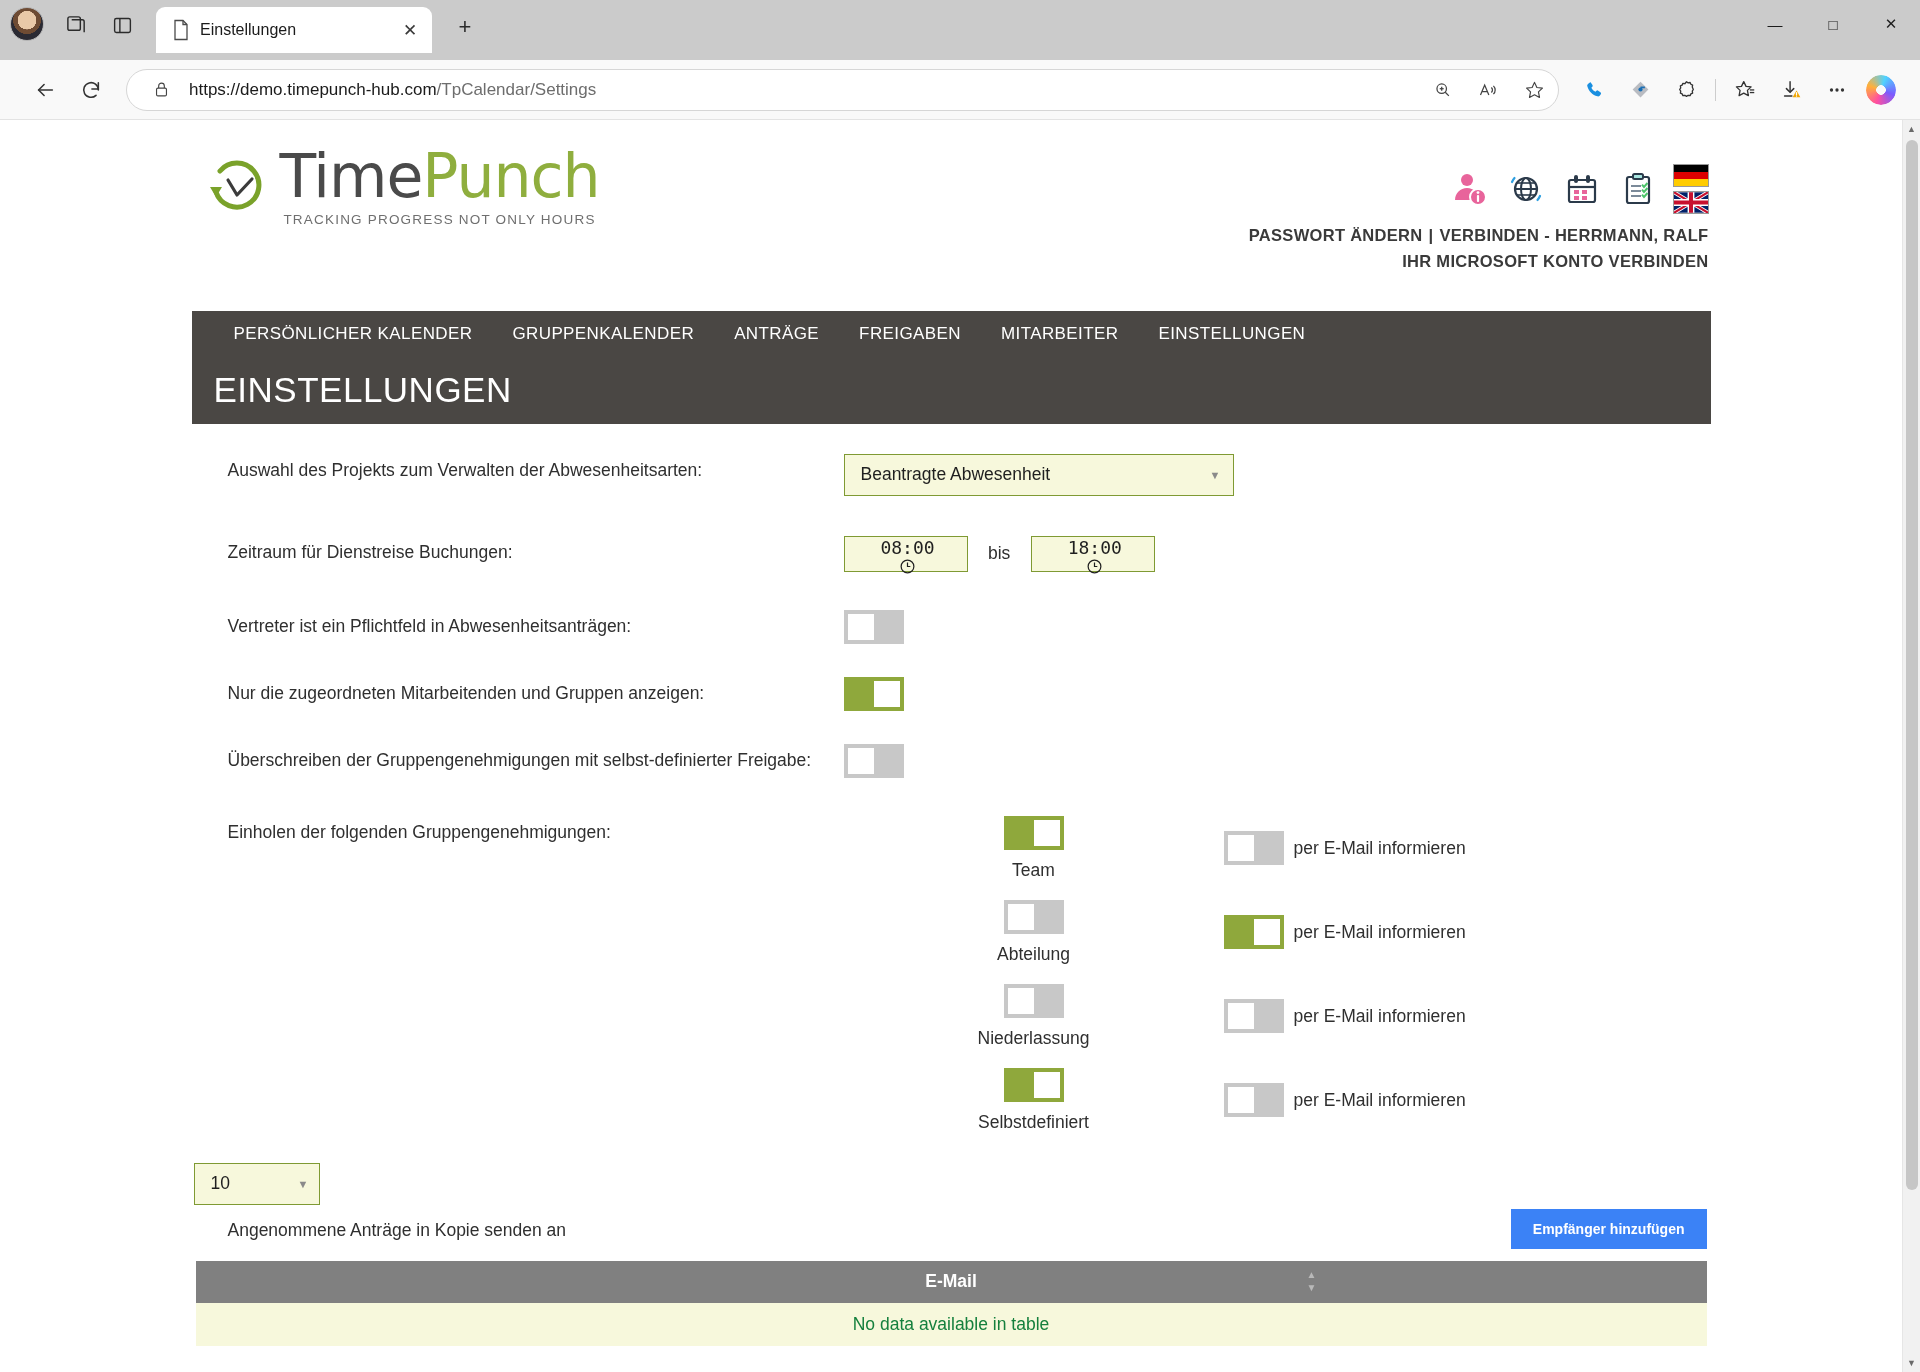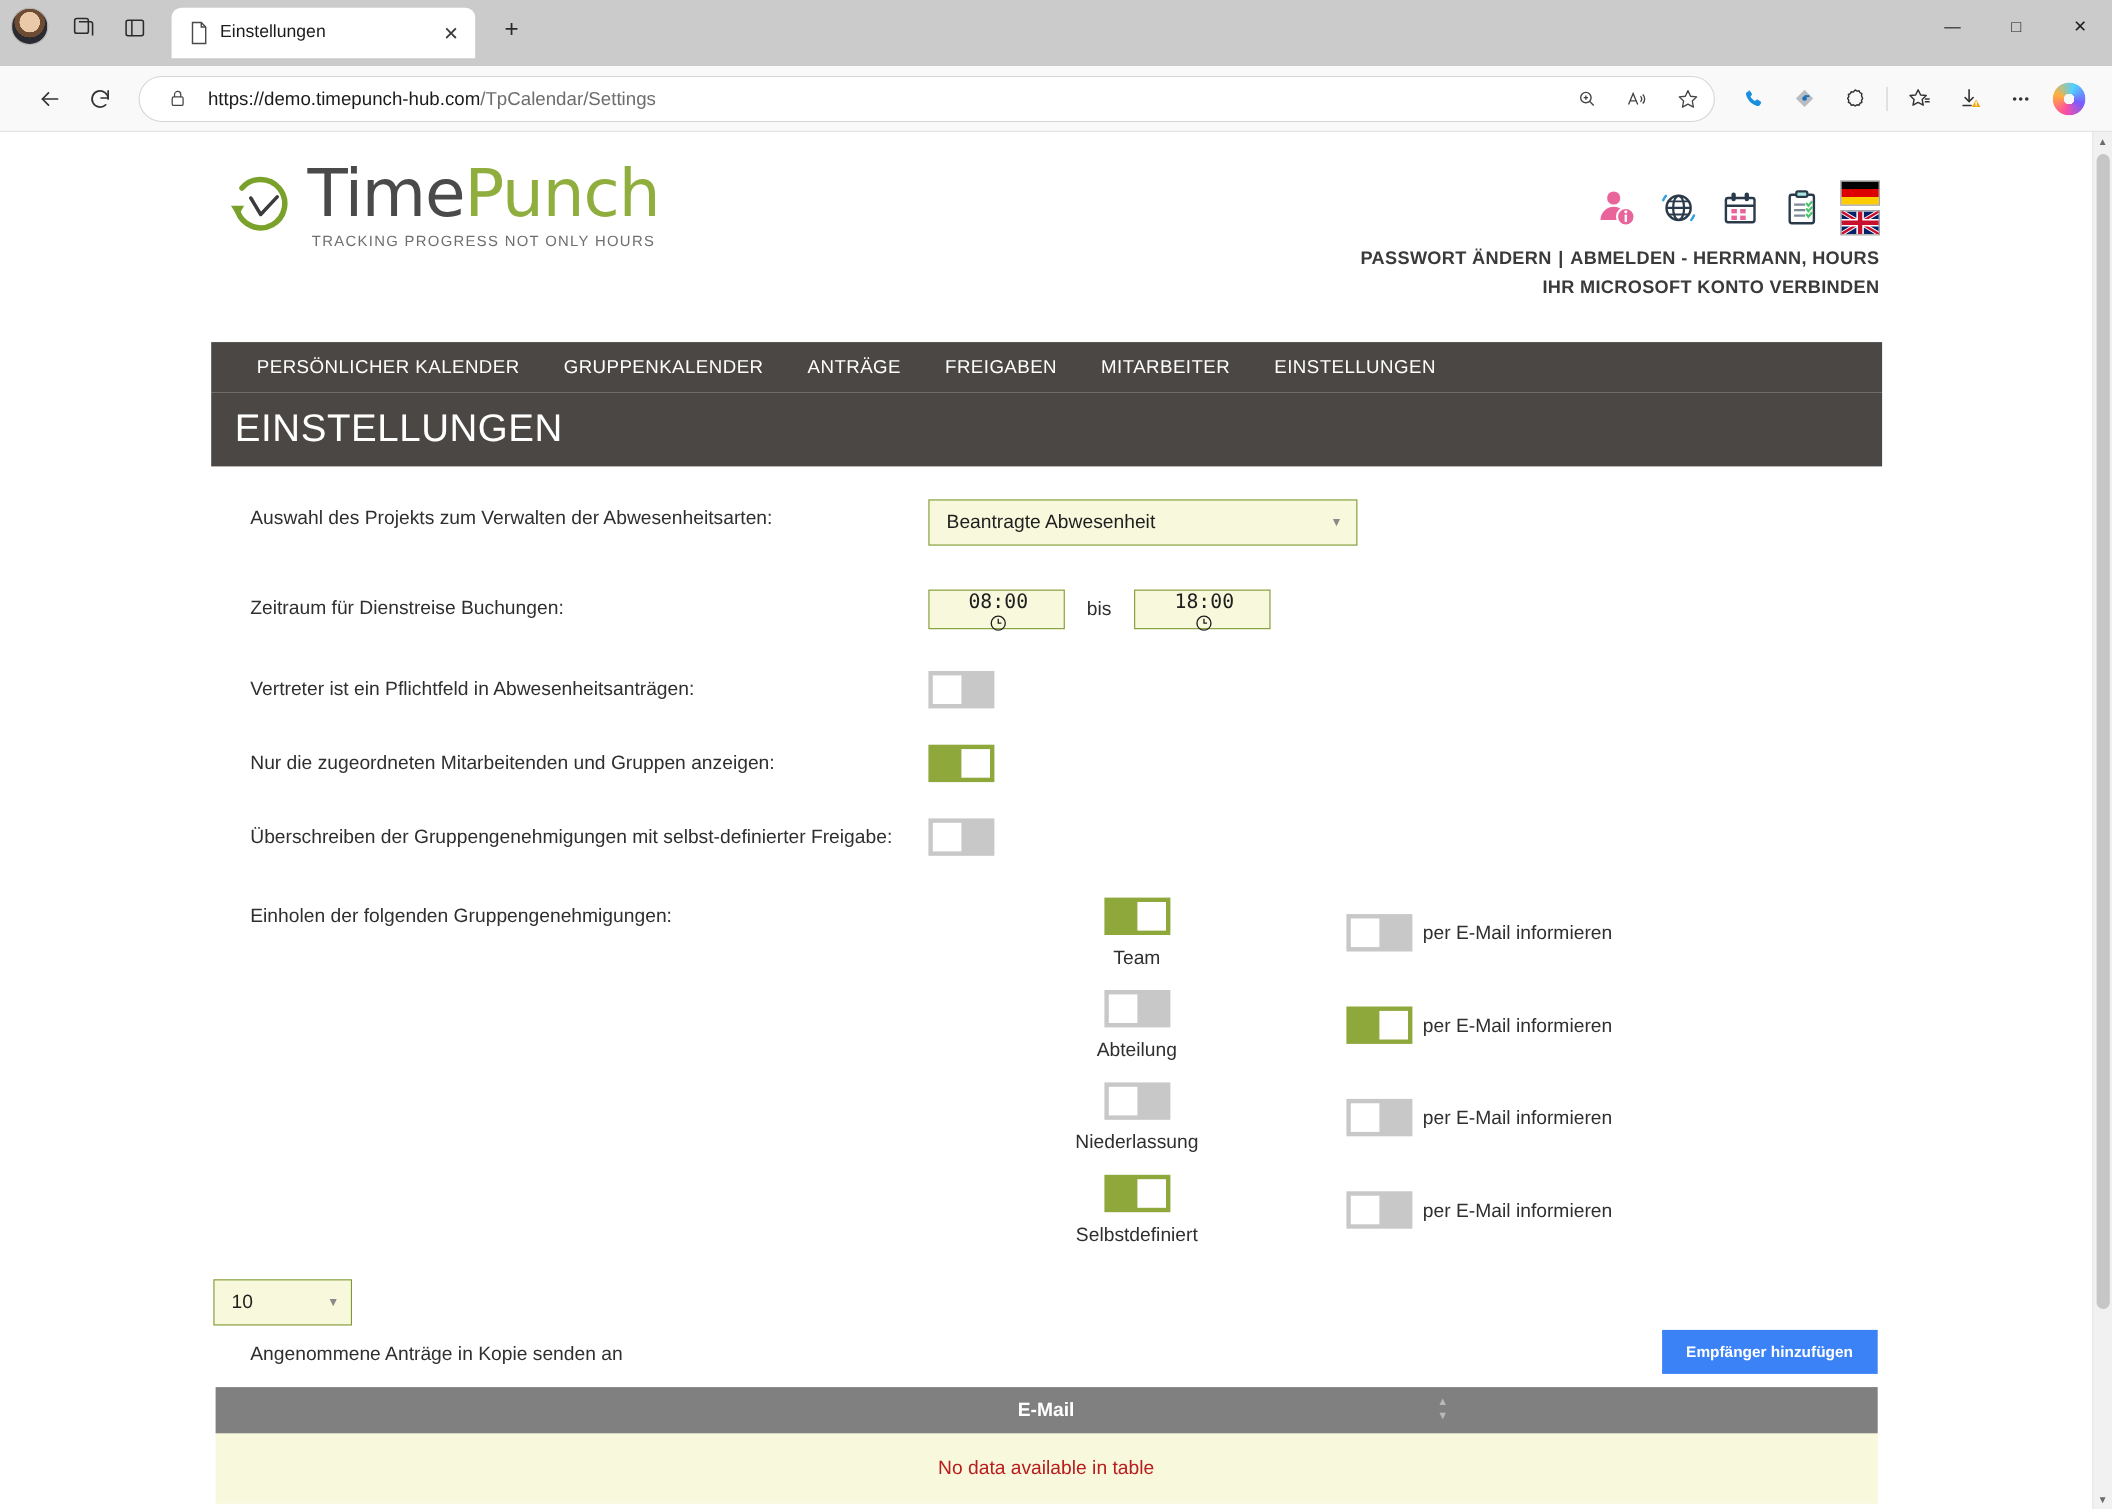--- a/index.html
+++ b/index.html
@@ -175,22 +175,22 @@
   .thead {
     background: #808080; color: #ffffff; height: 42px;
     display: flex; align-items: center; justify-content: center; position: relative;
     font-size: 17.5px; font-weight: bold;
   }
   .sortarrows {
     position: absolute; right: 390px; display: flex; flex-direction: column; gap: 3px;
     color: #b9b9b9; font-size: 10px; line-height: 1;
   }
   .tbody {
-    background: #f7f8dc; height: 64px; display: flex; align-items: center;
-    justify-content: center; font-size: 17.5px; color: #b91c1c;
+    background: #f7f8dc; height: 43px; display: flex; align-items: center;
+    justify-content: center; font-size: 17.5px; color: #15803d;
   }
 </style>
 </head>
 <body>
 
 <div class="browser">
 
   <div class="titlebar">
     <div class="tb-left">
       <div class="avatar"></div>
@@ -387,21 +387,21 @@
                     <rect width="60" height="36" fill="#012169"></rect>
                     <path d="M0 0l60 36M60 0L0 36" stroke="#fff" stroke-width="7"></path>
                     <path d="M0 0l60 36M60 0L0 36" stroke="#C8102E" stroke-width="4"></path>
                     <path d="M30 0v36M0 18h60" stroke="#fff" stroke-width="12"></path>
                     <path d="M30 0v36M0 18h60" stroke="#C8102E" stroke-width="7"></path>
                   </svg>
                 </span>
               </span>
             </div>
             <div class="hlinks">
-              <span>PASSWORT ÄNDERN</span><span class="sep">|</span><span>ABMELDEN - HERRMANN, HOURS</span><br>
+              <span>PASSWORT ÄNDERN</span><span class="sep">|</span><span>VERBINDEN - HERRMANN, RALF</span><br>
               <span>IHR MICROSOFT KONTO VERBINDEN</span>
             </div>
           </div>
         </div>
 
         <div class="navbar">
           <div class="navitem">PERSÖNLICHER KALENDER</div>
           <div class="navitem">GRUPPENKALENDER</div>
           <div class="navitem">ANTRÄGE</div>
           <div class="navitem">FREIGABEN</div>

